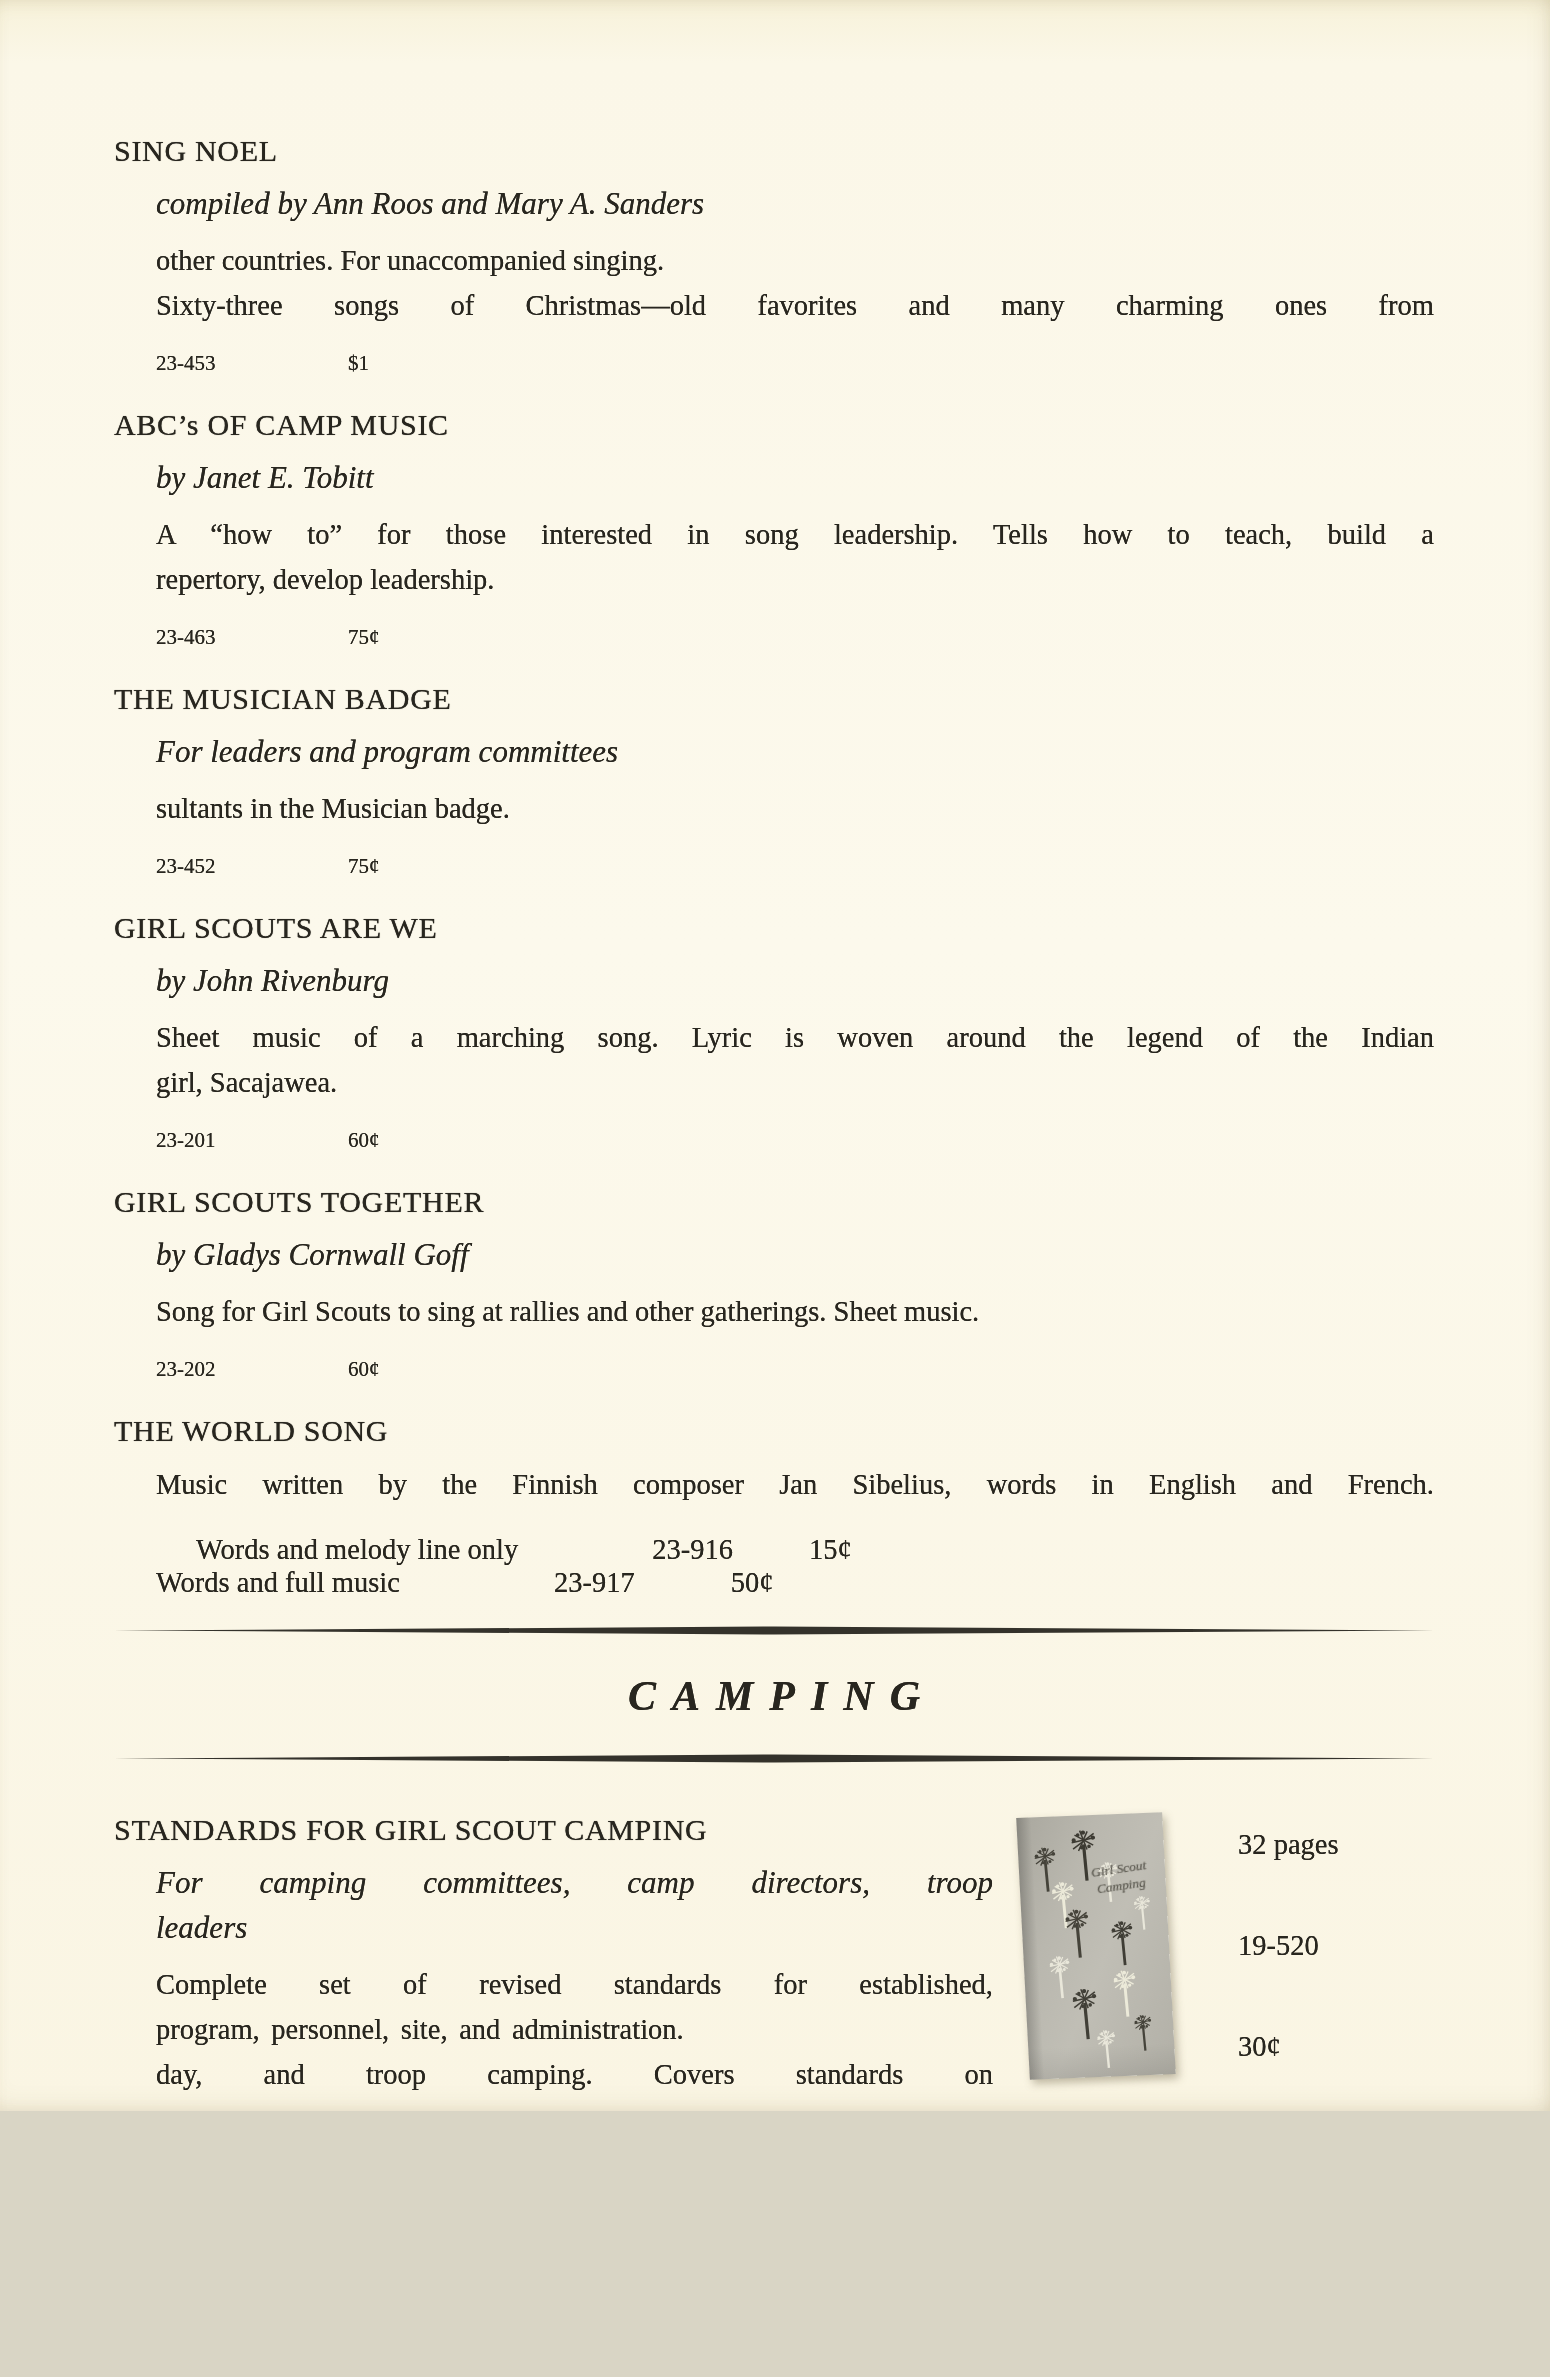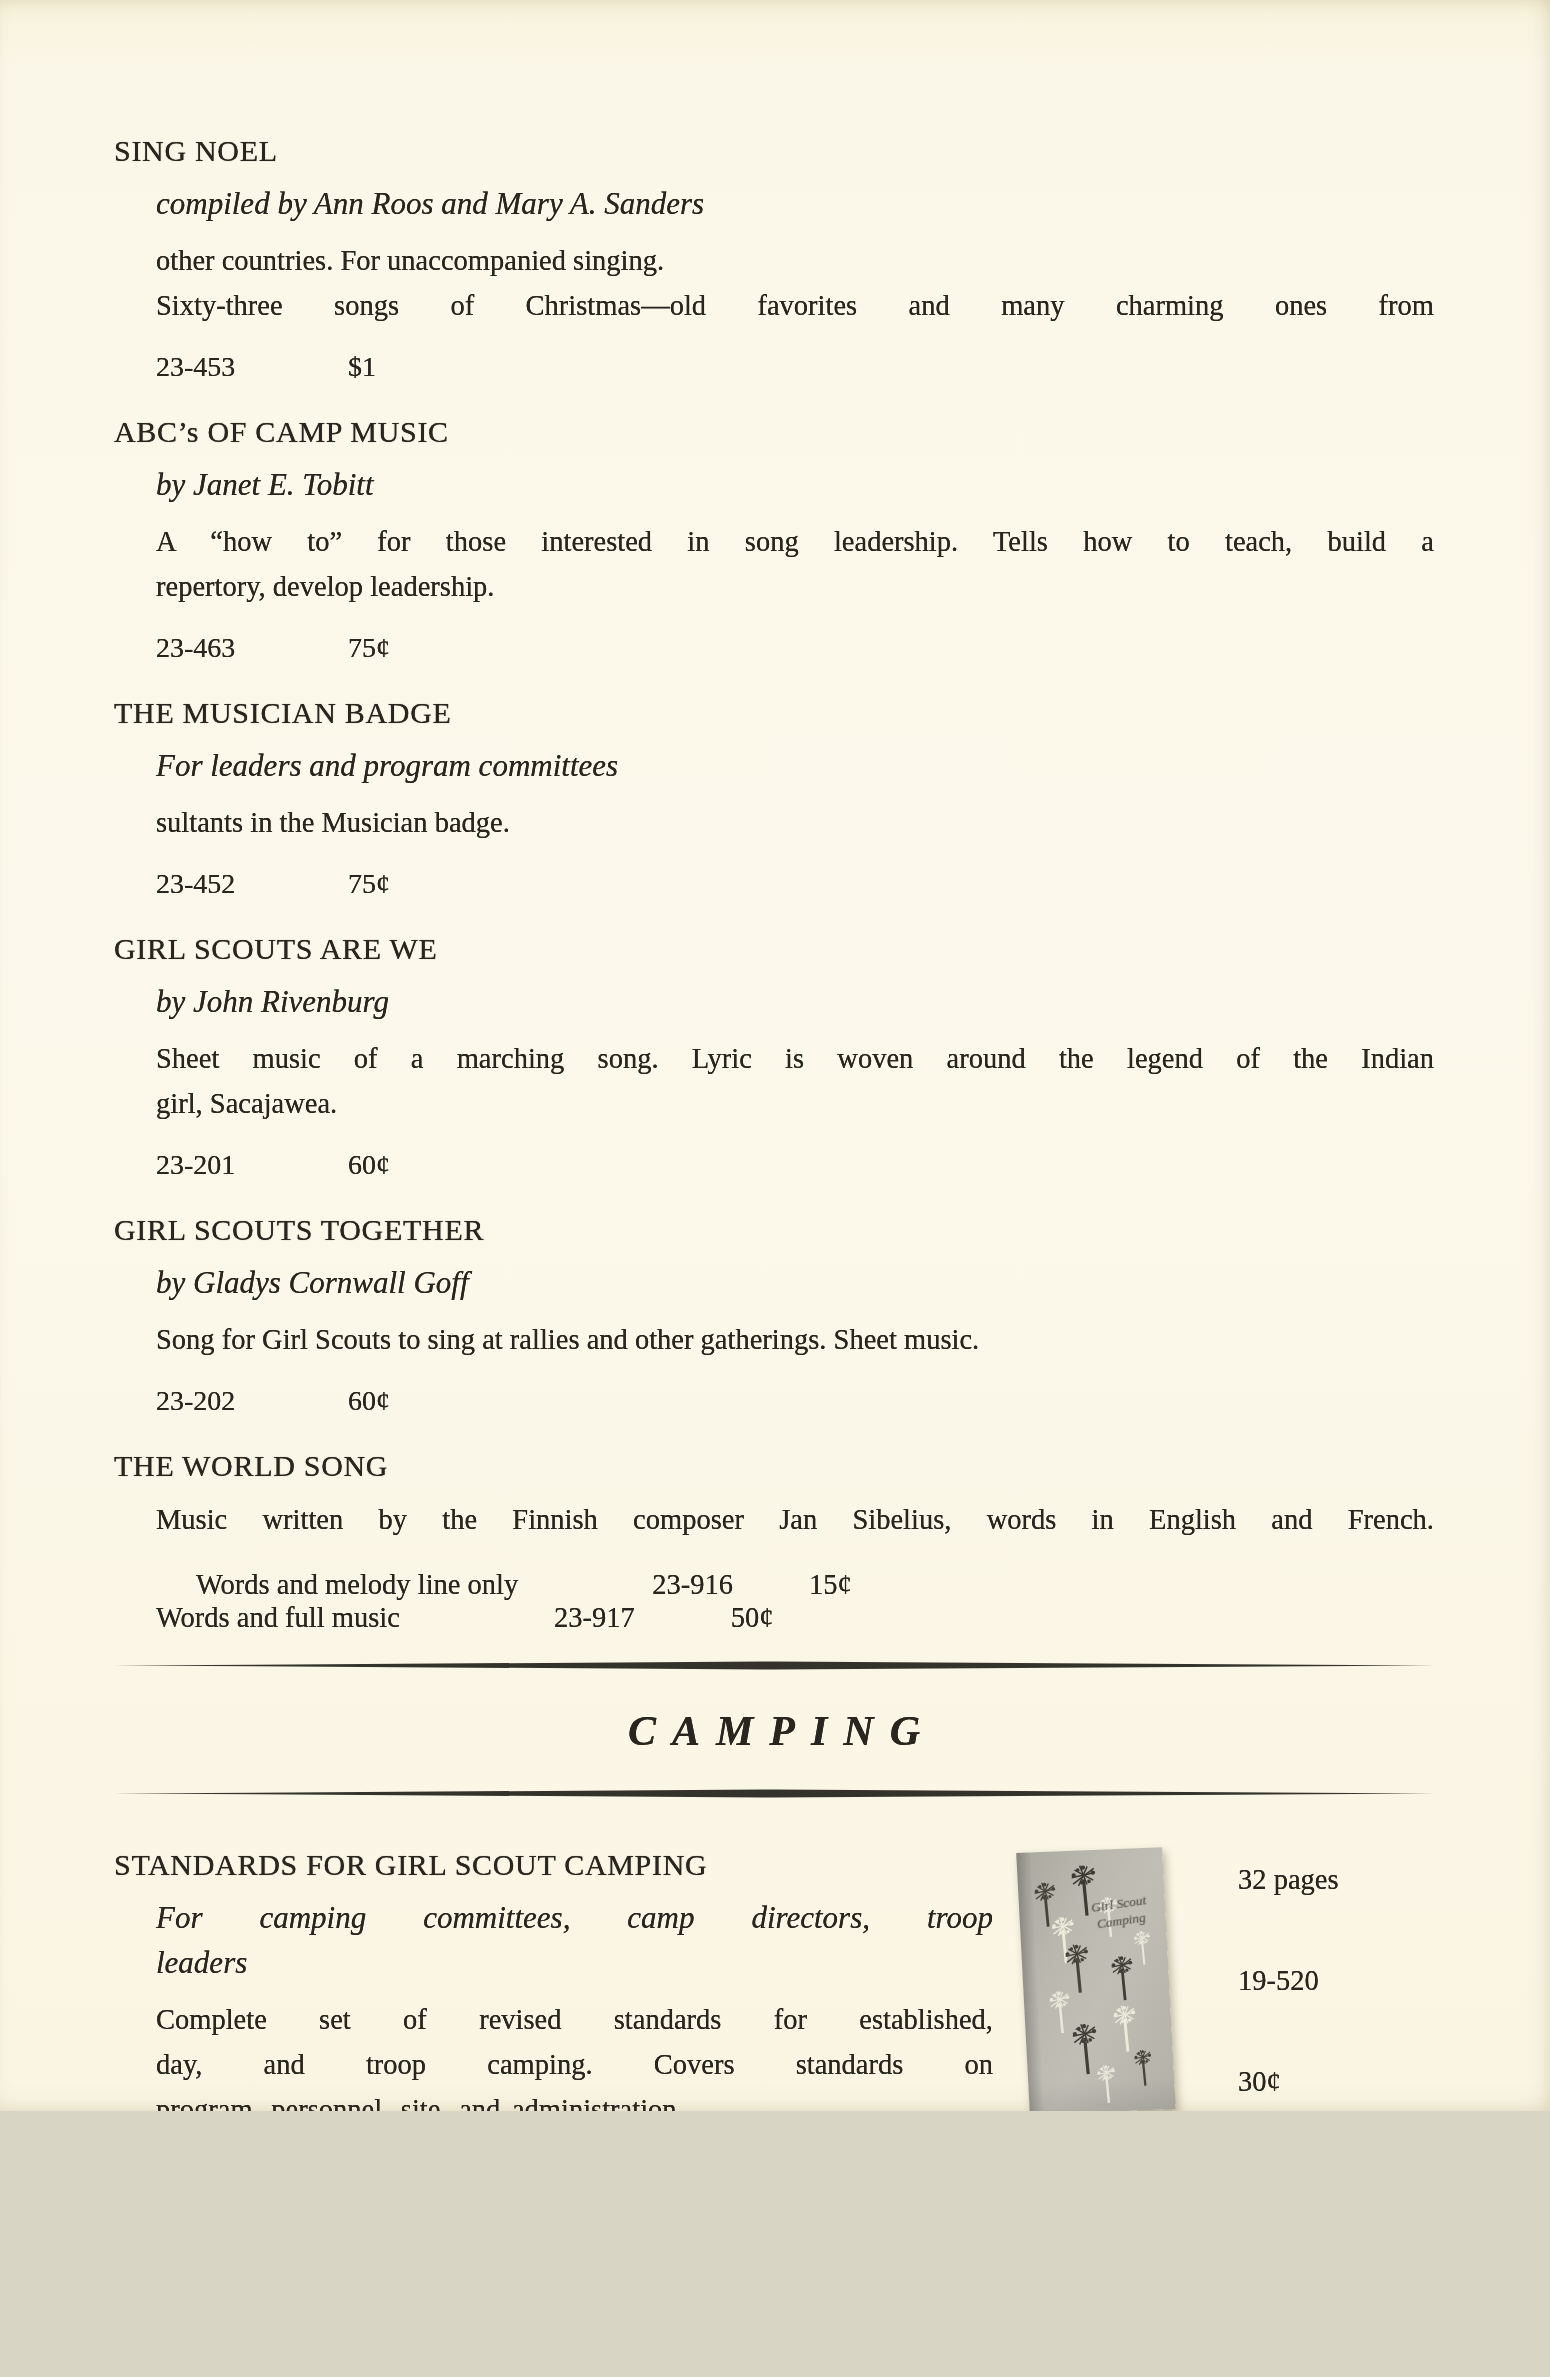--- a/index.html
+++ b/index.html
@@ -24,21 +24,21 @@
   }
   .inner { margin-left: 42px; width: 1278px; }
   .byline {
     font-style: italic; font-size: 31px; line-height: 1.45;
     margin-bottom: 10.7px; text-shadow: 0 0 0.4px currentColor;
   }
   .desc-line {
     font-size: 28.5px; line-height: 1.58; text-shadow: 0 0 0.4px currentColor;
   }
   .jline { text-align: justify; text-align-last: justify; }
-  .catline { display: flex; margin-top: 23px; font-size: 28px; text-shadow: 0 0 0.4px currentColor; }
+  .catline { display: flex; margin-top: 23px; font-size: 21px; text-shadow: 0 0 0.4px currentColor; }
   .cat-num { width: 192px; }
 
   .opt-row { display: flex; font-size: 28.5px; margin-top: 19.6px; text-shadow: 0 0 0.4px currentColor; }
   .opt-row + .opt-row { margin-top: 1px; gap: 20px; }
   .opt-num { margin-left: 134px; }
   .opt-price { margin-left: 76px; }
 
   .divider { margin-top: 27px; }
   .rule { display: block; width: 100%; height: 9px; }
   .camping-heading {
@@ -170,22 +170,22 @@
       <polygon points="0,5 500,0.6 1000,5 500,9.4" fill="#34322b"></polygon>
     </svg>
   </div>
 
   <div class="entry camp">
     <h2 class="entry-title">STANDARDS FOR GIRL SCOUT CAMPING</h2>
     <div class="inner">
       <div class="byline jline" style="margin-bottom:0;">For camping committees, camp directors, troop</div>
       <div class="byline">leaders</div>
       <div class="desc-line jline">Complete set of revised standards for established,</div>
+      <div class="desc-line" style="word-spacing:4.5px;">program, personnel, site, and administration.</div>
       <div class="desc-line jline">day, and troop camping. Covers standards on</div>
-      <div class="desc-line" style="word-spacing:4.5px;">program, personnel, site, and administration.</div>
     </div>
 
     <div class="book">
       <svg viewBox="0 0 164 294" aria-hidden="true">
         <defs>
           <g id="tr">
             <line x1="0" y1="2" x2="1.5" y2="36" stroke="currentColor" stroke-width="3"></line>
             <g stroke="currentColor" stroke-width="1.4">
               <line x1="-11" y1="0" x2="11" y2="-4"></line>
               <line x1="-8" y1="-7" x2="9" y2="3"></line>

